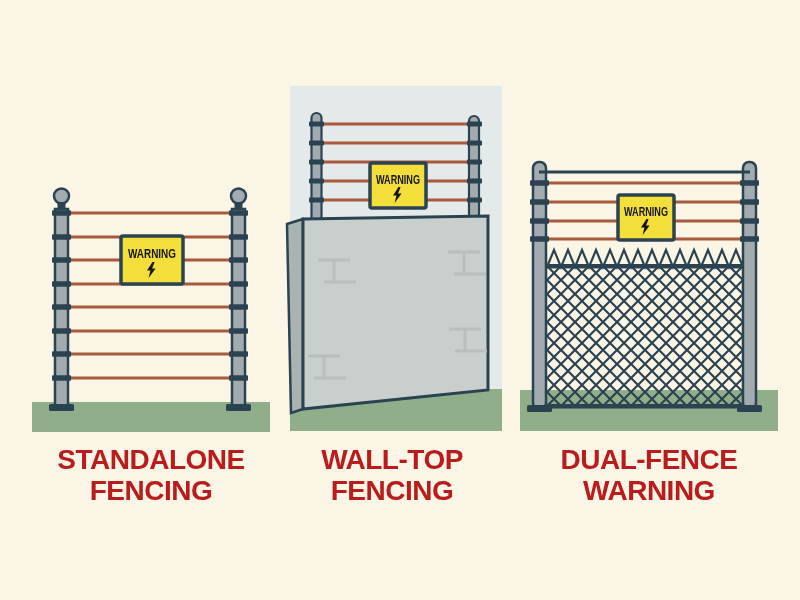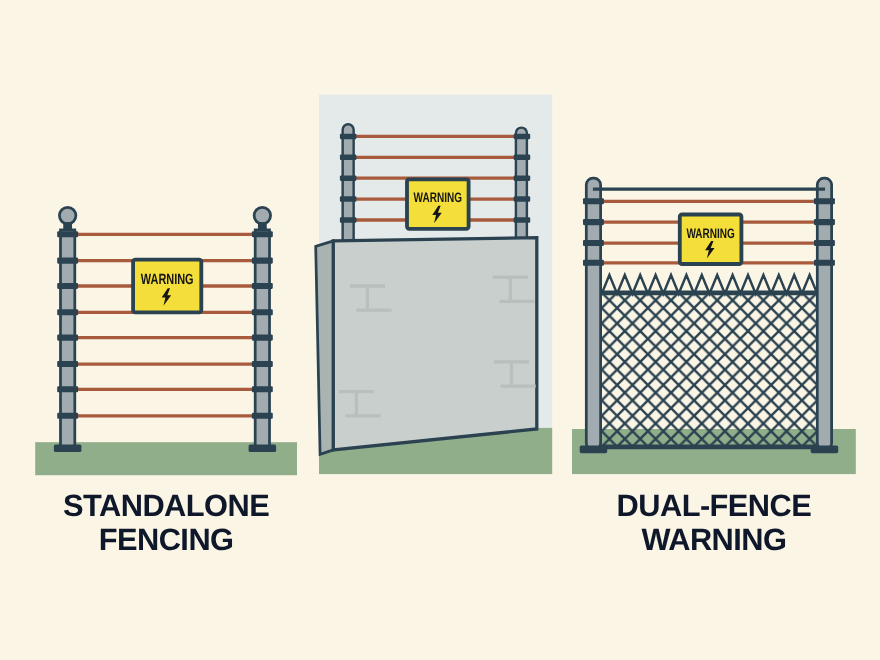--- a/index.html
+++ b/index.html
@@ -9,21 +9,21 @@
     background:#FBF5E6; overflow:hidden;
     font-family:"Liberation Sans", sans-serif;
   }
   .illustration { position:absolute; display:block; }
   #svg-standalone { left:28px;  top:178px; }
   #svg-walltop    { left:285px; top:83px;  }
   #svg-dualfence  { left:516px; top:158px; }
   .caption {
     position:absolute; top:444px;
     text-align:center; font-weight:bold; font-size:28px;
-    line-height:1.12; letter-spacing:-0.5px; color:#0f172a;
+    line-height:1.12; letter-spacing:-0.5px; color:#b91c1c;
   }
   #caption-standalone { left:20px;  width:262px; }
   #caption-walltop    { left:277px; width:230px; }
   #caption-dualfence  { left:516px; width:266px; }
   .sign-text { font-family:"Liberation Sans", sans-serif; font-weight:bold; fill:#151515; }
 </style>
 </head>
 <body>
 
 <div class="canvas">
@@ -176,14 +176,15 @@
     <rect x="221" y="247" width="25" height="7" rx="1.5" fill="#2B4351"></rect>
 
     <g>
       <rect x="102" y="37" width="56" height="45" rx="2" fill="#F4DE3A" stroke="#2B4351" stroke-width="3.5"></rect>
       <text class="sign-text" x="130" y="58" font-size="12.5" text-anchor="middle" textLength="44" lengthAdjust="spacingAndGlyphs">WARNING</text>
       <path d="M5.5 0 L0 8.5 L3.4 8.5 L1.6 16 L8.6 6.4 L5.1 6.4 L7.6 0 Z" fill="#151515" transform="translate(125,61)"></path>
     </g>
   </svg>
 
   <div id="caption-standalone" class="caption">STANDALONE FENCING</div>
+  <div id="caption-walltop" class="caption">WALL-TOP FENCING</div>
   <div id="caption-dualfence" class="caption">DUAL-FENCE WARNING</div>
 </div>
 
 </body></html>

